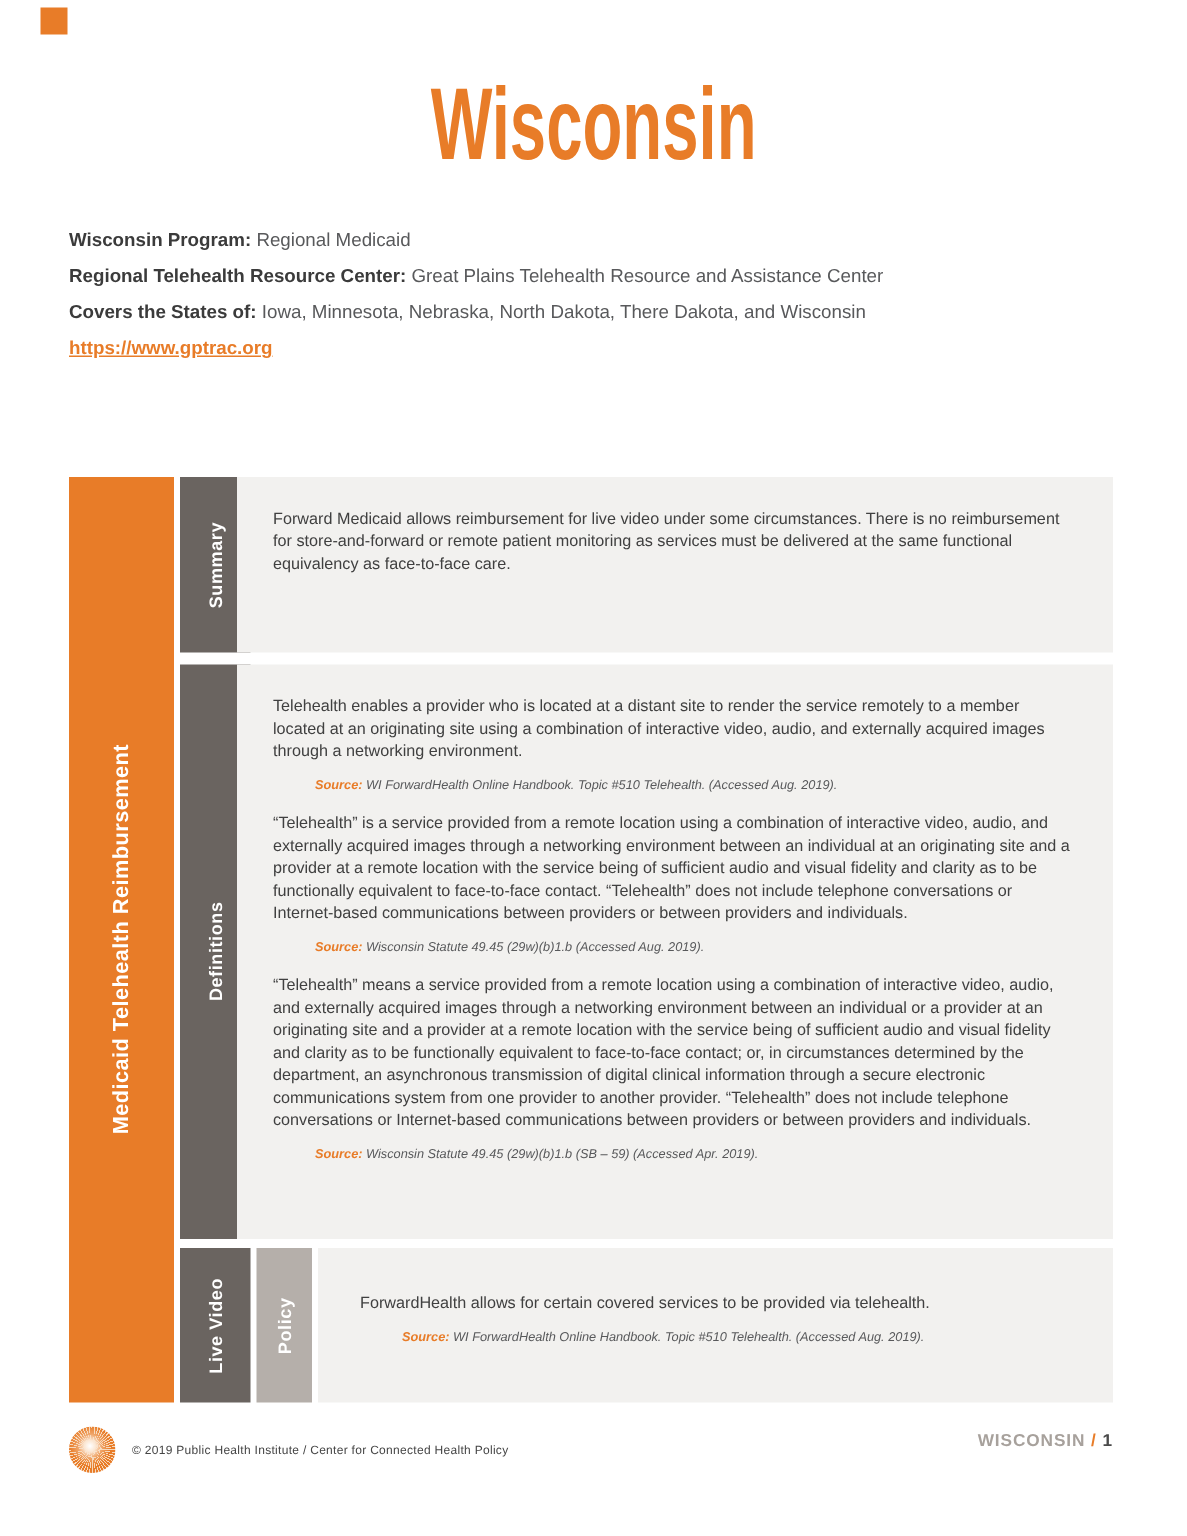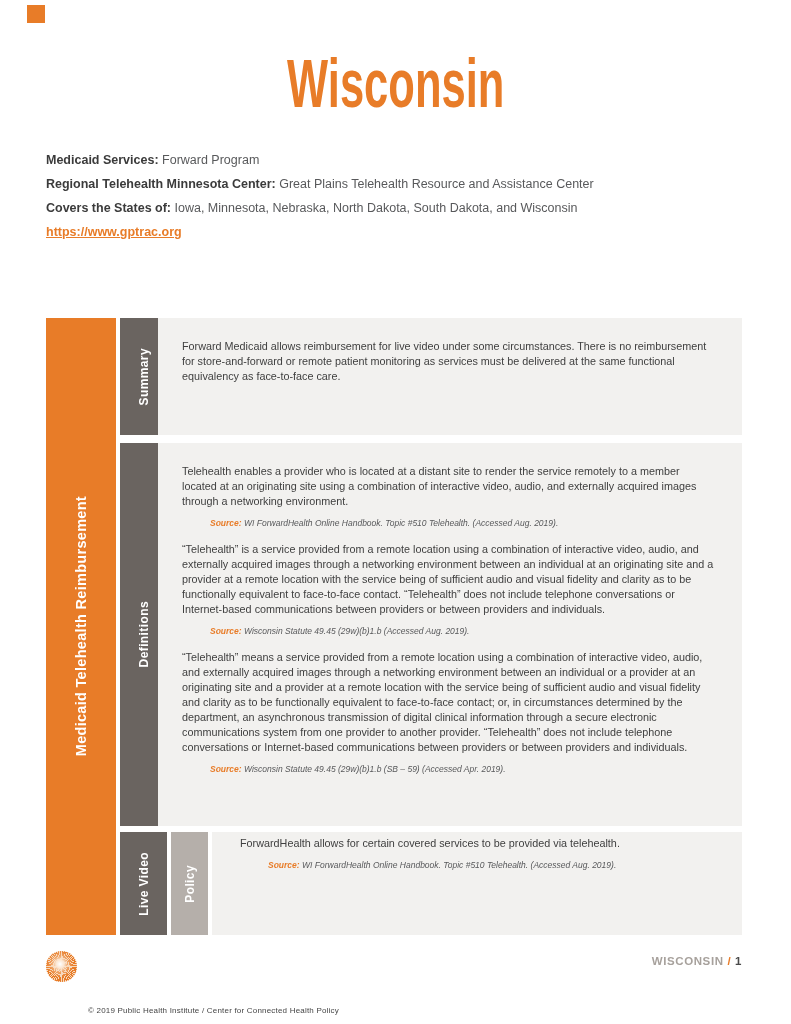--- a/index.html
+++ b/index.html
@@ -39,61 +39,61 @@
   }
   .tab-label { color:#ffffff; font-weight:bold; font-size:12px; letter-spacing:0.4px; }
   .tab-policy {
     position:absolute; left:125px; top:0; width:37px; height:100%; background:#b5afaa;
     display:flex; align-items:center; justify-content:center;
   }
   .panel {
     position:absolute; left:112px; top:0; right:0; height:100%; background:#f2f1ef;
     padding:21px 28px 0 24px; box-sizing:border-box; overflow:hidden;
   }
-  .panel-live { left:166px; padding-left:28px; padding-top:4px; }
+  .panel-live { left:166px; padding-left:28px; padding-top:30px; }
 
   .para { margin:0 0 9px 0; font-size:10.8px; line-height:15px; color:#404040; }
   .source-line { margin:2px 0 13px 28px; font-size:8.5px; line-height:11px; font-style:italic; color:#58595b; }
   .source-label { color:#e87c28; font-weight:bold;margin-top:44px; }
 
   .footer-logo {
     position:absolute; left:46px; top:951px; width:31px; height:31px; border-radius:50%;
     background:
       radial-gradient(circle at 45% 42%, #ffffff 0%, #fbe6d2 16%, rgba(248,216,186,0.45) 32%, rgba(232,124,40,0) 55%),
       repeating-conic-gradient(from 8deg, #e87c28 0deg 5deg, #f6d9bd 5deg 7.5deg);
   }
-  .footer-copy { position:absolute; left:88px; top:962px; font-size:8px; color:#454545; letter-spacing:0.2px;margin-top:44px; }
+  .footer-copy { position:absolute; left:88px; top:962px; font-size:8px; color:#454545; letter-spacing:0.2px; }
   .footer-page { position:absolute; right:49px; top:955px; font-size:11.5px; font-weight:bold; letter-spacing:0.6px; white-space:nowrap;text-align:right; }
   .page-state { color:#a7a19c; }
   .page-sep { color:#e87c28; }
   .page-num { color:#4a4a4a; }
 </style>
 </head>
 <body>
 
 <div class="page">
 
   <div class="corner-square"></div>
 
   <div class="title-wrap">
     <span class="title">Wisconsin</span>
   </div>
 
   <div class="header-block">
     <div class="header-line">
-      <span class="lbl">Medicaid Services:</span>
-      <span class="val">Forward Program</span>
+      <span class="lbl">Wisconsin Program:</span>
+      <span class="val">Regional Medicaid</span>
     </div>
     <div class="header-line">
-      <span class="lbl">Regional Telehealth Minnesota Center:</span>
+      <span class="lbl">Regional Telehealth Resource Center:</span>
       <span class="val">Great Plains Telehealth Resource and Assistance Center</span>
     </div>
     <div class="header-line">
       <span class="lbl">Covers the States of:</span>
-      <span class="val">Iowa, Minnesota, Nebraska, North Dakota, South Dakota, and Wisconsin</span>
+      <span class="val">Iowa, Minnesota, Nebraska, North Dakota, There Dakota, and Wisconsin</span>
     </div>
     <div class="header-line">
       <a class="site-link">https://www.gptrac.org</a>
     </div>
   </div>
 
   <div class="policy-table">
 
     <div class="orange-rail">
       <span class="v-label rail-label">Medicaid Telehealth Reimbursement</span>

